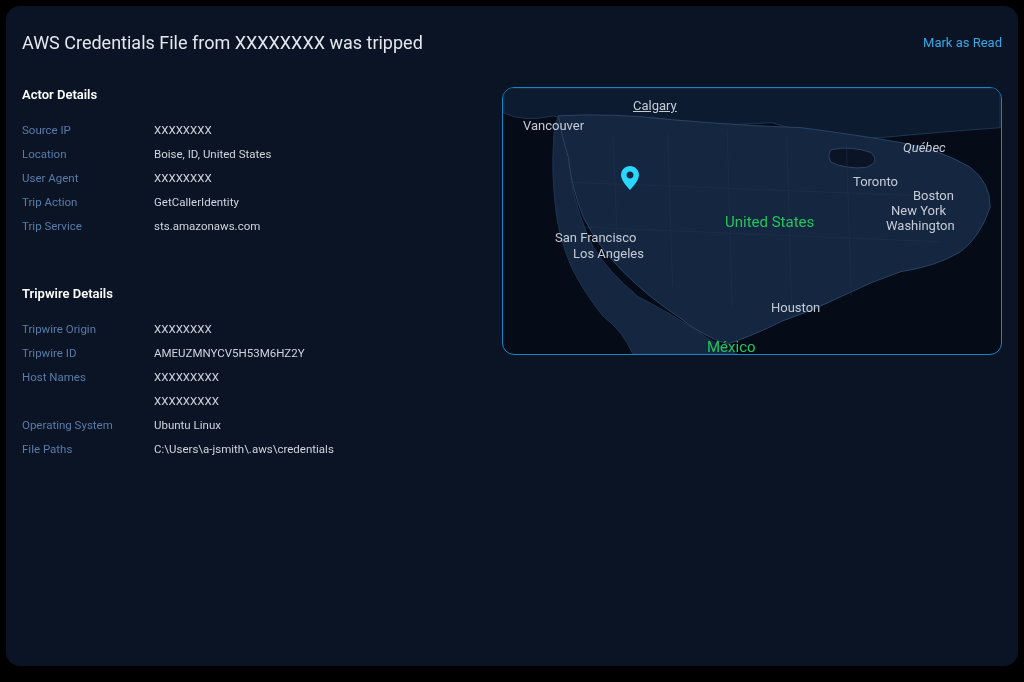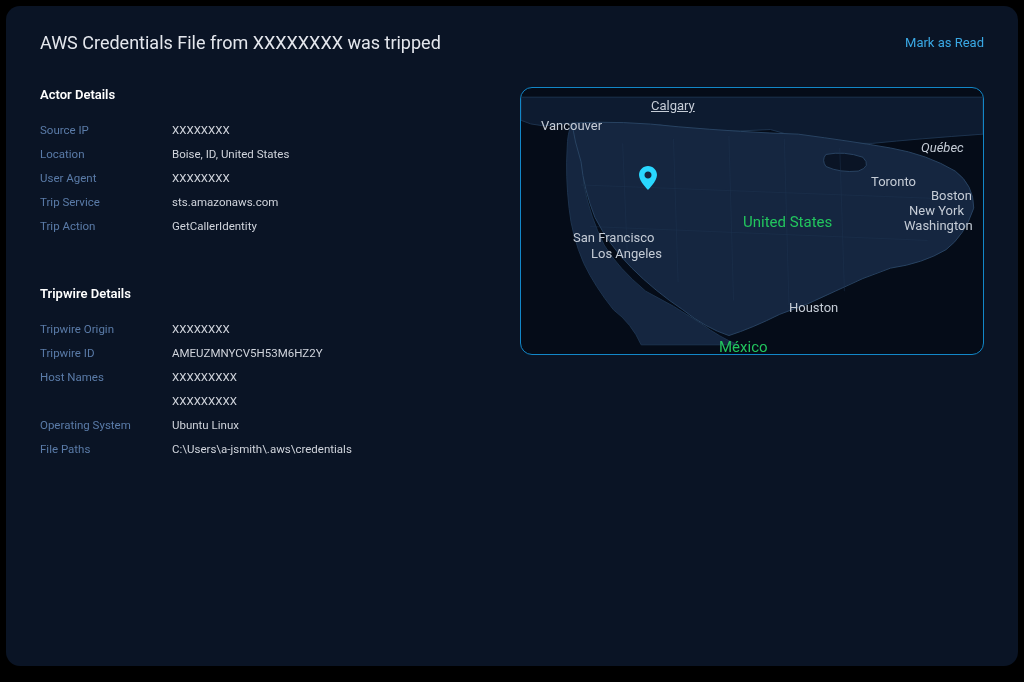--- a/index.html
+++ b/index.html
@@ -9,21 +9,21 @@
       color: #d0d4dc;
       width: 1024px;
       height: 682px;
       overflow: hidden;
     }
     .panel {
       margin: 6px;
       background: #0a1425;
       border-radius: 14px;
       height: 660px;
-      padding: 26px 34px;
+      padding: 26px 16px;
       position: relative;
     }
     .header {
       display: flex;
       justify-content: space-between;
       align-items: center;
       margin-bottom: 34px;
     }
     .title {
       font-size: 18px;
@@ -132,26 +132,26 @@
         </div>
         <div class="details-row">
           <div class="details-label">Location</div>
           <div class="details-value">Boise, ID,  United States</div>
         </div>
         <div class="details-row">
           <div class="details-label">User Agent</div>
           <div class="details-value">XXXXXXXX</div>
         </div>
         <div class="details-row">
+          <div class="details-label">Trip Action</div>
+          <div class="details-value">GetCallerIdentity</div>
+        </div>
+        <div class="details-row">
           <div class="details-label">Trip Service</div>
           <div class="details-value">sts.amazonaws.com</div>
-        </div>
-        <div class="details-row">
-          <div class="details-label">Trip Action</div>
-          <div class="details-value">GetCallerIdentity</div>
         </div>
       </div>
 
       <div class="section-gap"></div>
 
       <div class="section-title">Tripwire Details</div>
       <div class="details-table">
         <div class="details-row">
           <div class="details-label">Tripwire Origin</div>
           <div class="details-value">XXXXXXXX</div>
@@ -202,21 +202,21 @@
       <div class="map-label" style="left:20px; top:30px;">Vancouver</div>
       <div class="map-label" style="left:400px; top:52px;font-style:italic;">Québec</div>
       <div class="map-label" style="left:350px; top:86px;">Toronto</div>
       <div class="map-label" style="left:410px; top:100px;">Boston</div>
       <div class="map-label" style="left:388px; top:115px;">New York</div>
       <div class="map-label" style="left:383px; top:130px;">Washington</div>
       <div class="map-label" style="left:52px; top:142px;">San Francisco</div>
       <div class="map-label" style="left:70px; top:158px;">Los Angeles</div>
       <div class="map-label" style="left:268px; top:212px;">Houston</div>
       <div class="map-label map-label-big" style="left:222px; top:125px;">United States</div>
-      <div class="map-label map-label-big" style="left:198px; top:250px;">México</div>
+      <div class="map-label map-label-big" style="left:204px; top:250px;">México</div>
 
       <div class="map-pin">
         <svg width="18" height="24" viewBox="0 0 18 24">
           <path d="M9 0 C4 0 0 4 0 9 C0 15 9 24 9 24 C9 24 18 15 18 9 C18 4 14 0 9 0 Z M9 12.5 C7 12.5 5.5 11 5.5 9 C5.5 7 7 5.5 9 5.5 C11 5.5 12.5 7 12.5 9 C12.5 11 11 12.5 9 12.5 Z" fill="#29d7ff"></path>
         </svg>
       </div>
     </div>
   </div>
 </div>
 

